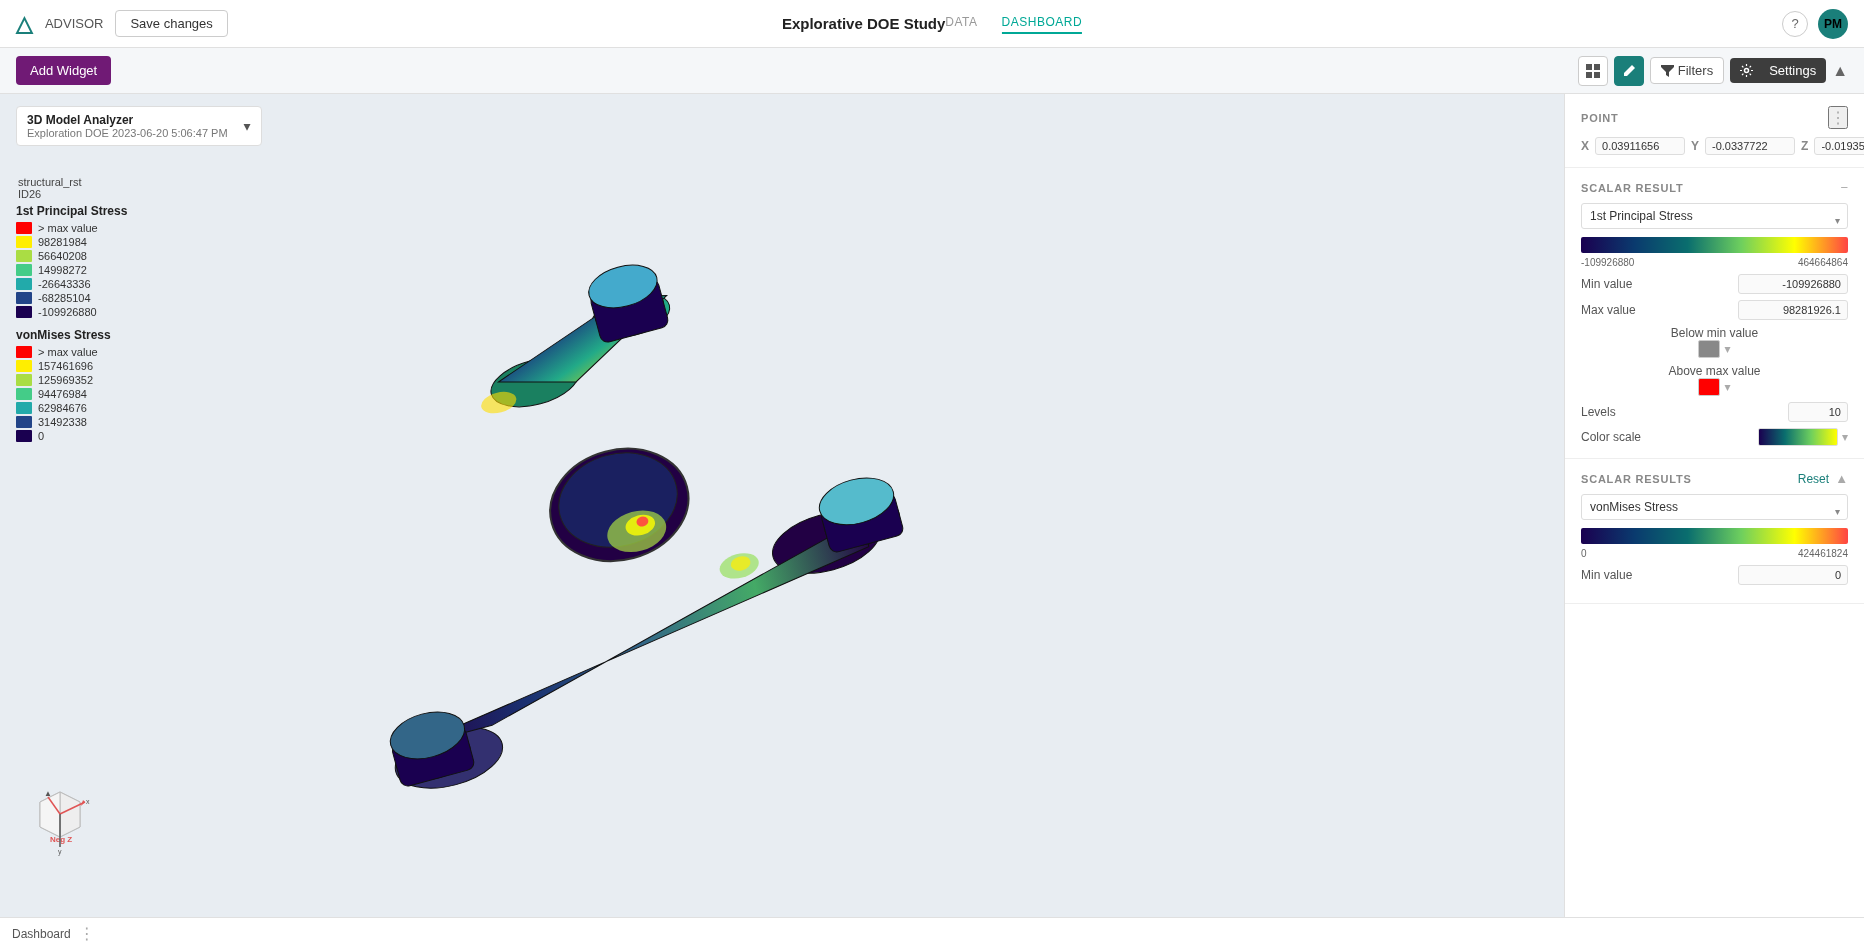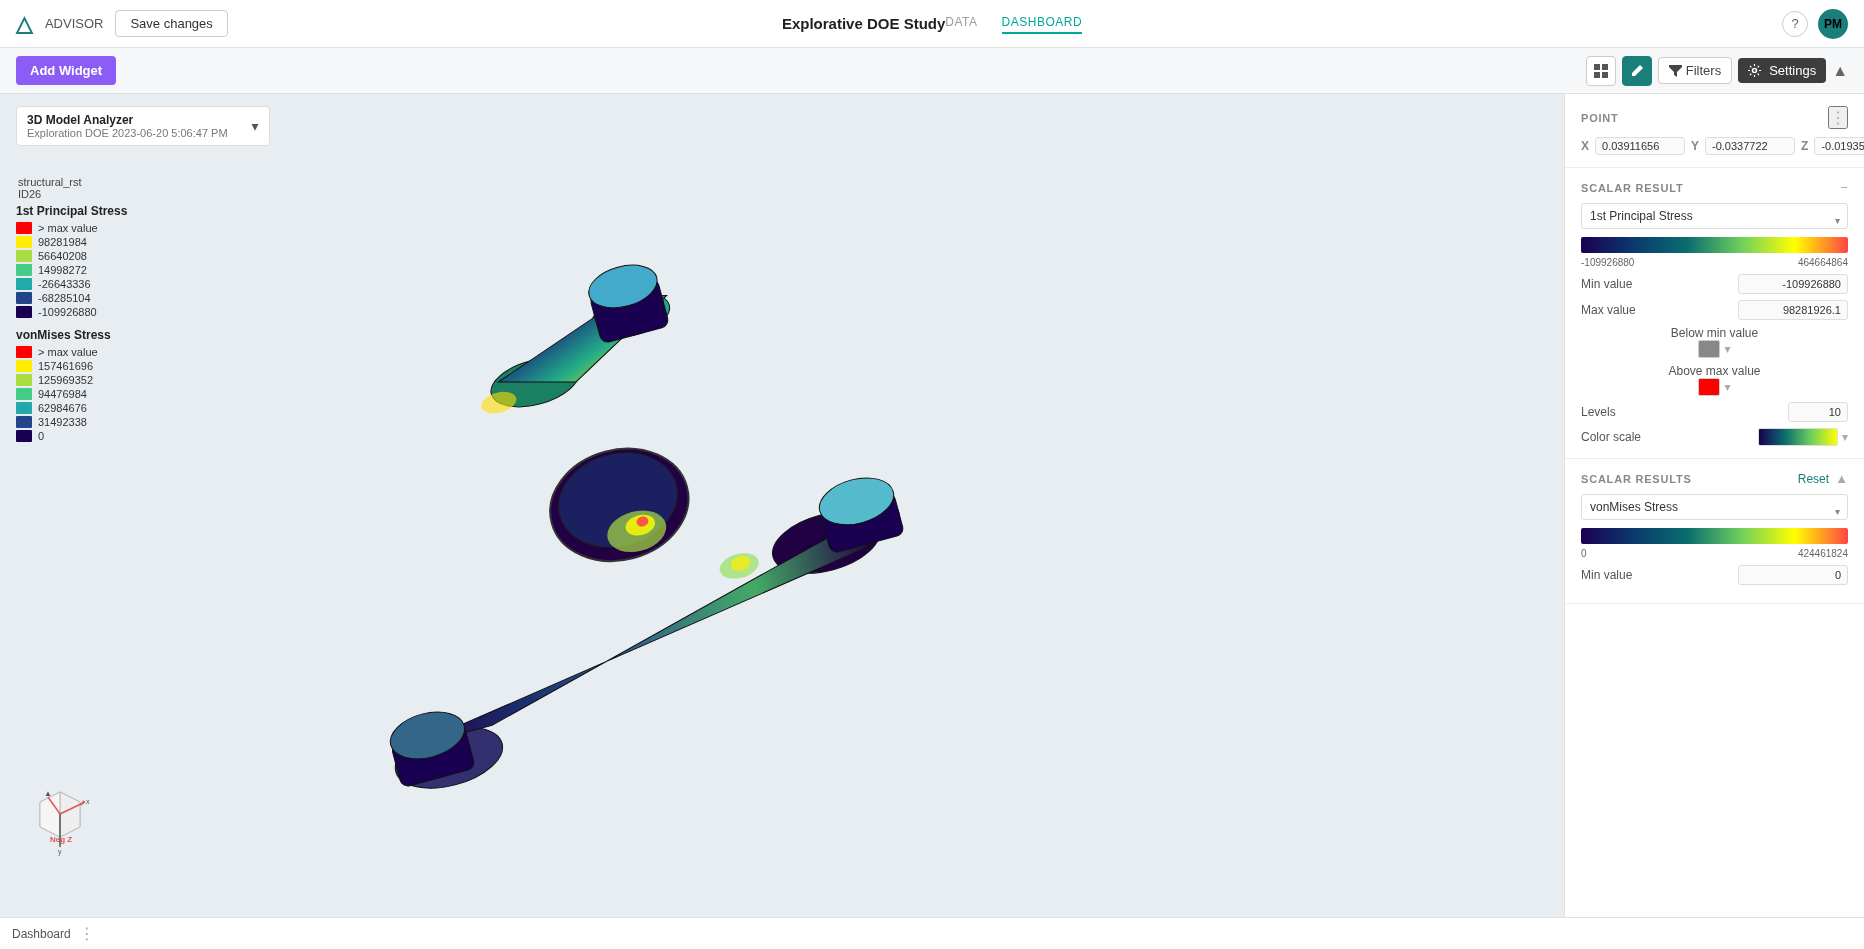--- a/index.html
+++ b/index.html
@@ -29,48 +29,48 @@
     .help-btn { width: 26px; height: 26px; border-radius: 50%; border: 1px solid #ccc; display: flex; align-items: center; justify-content: center; font-size: 13px; color: #666; cursor: pointer; }
     .avatar { width: 30px; height: 30px; border-radius: 50%; background: #1a7f7a; color: #000000; display: flex; align-items: center; justify-content: center; font-size: 12px; font-weight: 700; cursor: pointer; }
 
     
     .toolbar {
       display: flex; align-items: center; justify-content: space-between;
       background: #f5f7f9; border-bottom: 1px solid #e0e0e0; height: 46px;
       padding: 0 16px;
     }
     .add-widget-btn {
-      background: #8b5cf6; color: #fff; border: none; border-radius: 4px;
-      padding: 7px 14px; font-size: 13px; cursor: pointer; font-weight: 700;
+      background: #701a75; color: #fff; border: none; border-radius: 4px;
+      padding: 7px 14px; font-size: 13px; cursor: pointer; font-weight: 400;
     }
     .toolbar-right { display: flex; align-items: center; gap: 6px; }
     .toolbar-icon-btn {
       border: 1px solid #ccc; background: #fff; border-radius: 4px;
       width: 30px; height: 30px; display: flex; align-items: center; justify-content: center;
       cursor: pointer; font-size: 13px; color: #555;
     }
     .toolbar-icon-btn.active { background: #1a7f7a; color: #fff; border-color: #1a7f7a; }
     .filter-btn { display: flex; align-items: center; gap: 4px; border: 1px solid #ccc; background: #fff; border-radius: 4px; padding: 5px 10px; font-size: 13px; cursor: pointer; color: #444; }
-    .settings-btn { display: flex; align-items: center; gap: 8px; border: none; background: #3d3d3d; border-radius: 4px; padding: 5px 10px; font-size: 13px; cursor: pointer; color: #fff; }
+    .settings-btn { display: flex; align-items: center; gap: 16px; border: none; background: #3d3d3d; border-radius: 4px; padding: 5px 10px; font-size: 13px; cursor: pointer; color: #fff; }
     .collapse-btn { border: none; background: transparent; cursor: pointer; font-size: 16px; color: #666; }
 
     
     .main-content { display: flex; height: calc(949px - 48px - 46px - 32px); }
 
     
     .viewport {
       flex: 1; position: relative; background: #e8edf2; overflow: hidden;
       min-height: 0;
     }
 
     
     .widget-header {
       position: absolute; top: 12px; left: 16px; z-index: 5;
       background: #fff; border: 1px solid #ddd; border-radius: 4px;
-      padding: 6px 10px; display: flex; align-items: center; gap: 24px;
+      padding: 6px 10px; display: flex; align-items: center; gap: 16px;
       min-width: 220px;
     }
     .widget-info { flex: 1; }
     .widget-name { font-size: 12px; font-weight: 600; color: #222; }
     .widget-sub { font-size: 11px; color: #777; }
     .widget-dropdown { font-size: 14px; color: #555; cursor: pointer; }
 
     
     .legend {
       position: absolute; top: 80px; left: 16px; z-index: 5;

